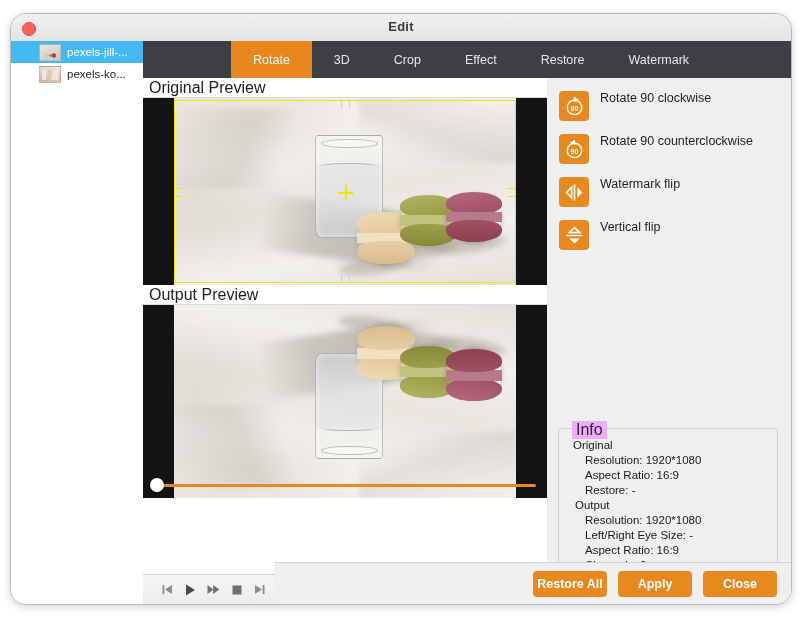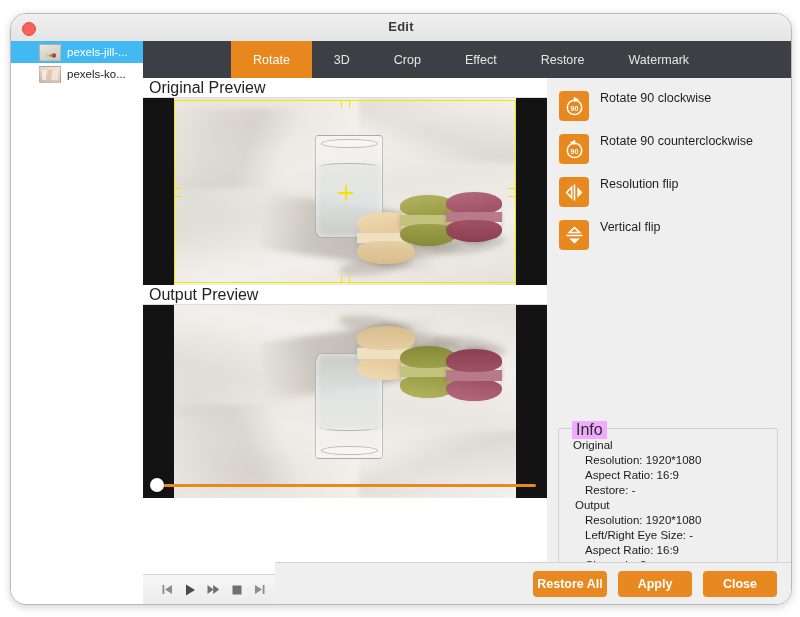--- a/index.html
+++ b/index.html
@@ -426,21 +426,21 @@
           </div>
 
           <div class="toolrow">
             <span class="toolicon">
               <svg width="21" height="21" viewBox="0 0 21 21">
                 <line x1="10.5" y1="2.5" x2="10.5" y2="18.5" stroke="#ffffff" stroke-width="1.6"></line>
                 <polygon points="7.6,5.2 7.6,15.8 2.6,10.5" fill="none" stroke="#ffffff" stroke-width="1.5"></polygon>
                 <polygon points="13.4,5.2 13.4,15.8 18.4,10.5" fill="#ffffff"></polygon>
               </svg>
             </span>
-            <span class="toollabel">Resolution flip</span>
+            <span class="toollabel">Watermark flip</span>
           </div>
 
           <div class="toolrow">
             <span class="toolicon">
               <svg width="21" height="21" viewBox="0 0 21 21">
                 <line x1="2.5" y1="10.5" x2="18.5" y2="10.5" stroke="#ffffff" stroke-width="1.6"></line>
                 <polygon points="5.2,7.6 15.8,7.6 10.5,2.6" fill="none" stroke="#ffffff" stroke-width="1.5"></polygon>
                 <polygon points="5.2,13.4 15.8,13.4 10.5,18.4" fill="#ffffff"></polygon>
               </svg>
             </span>

